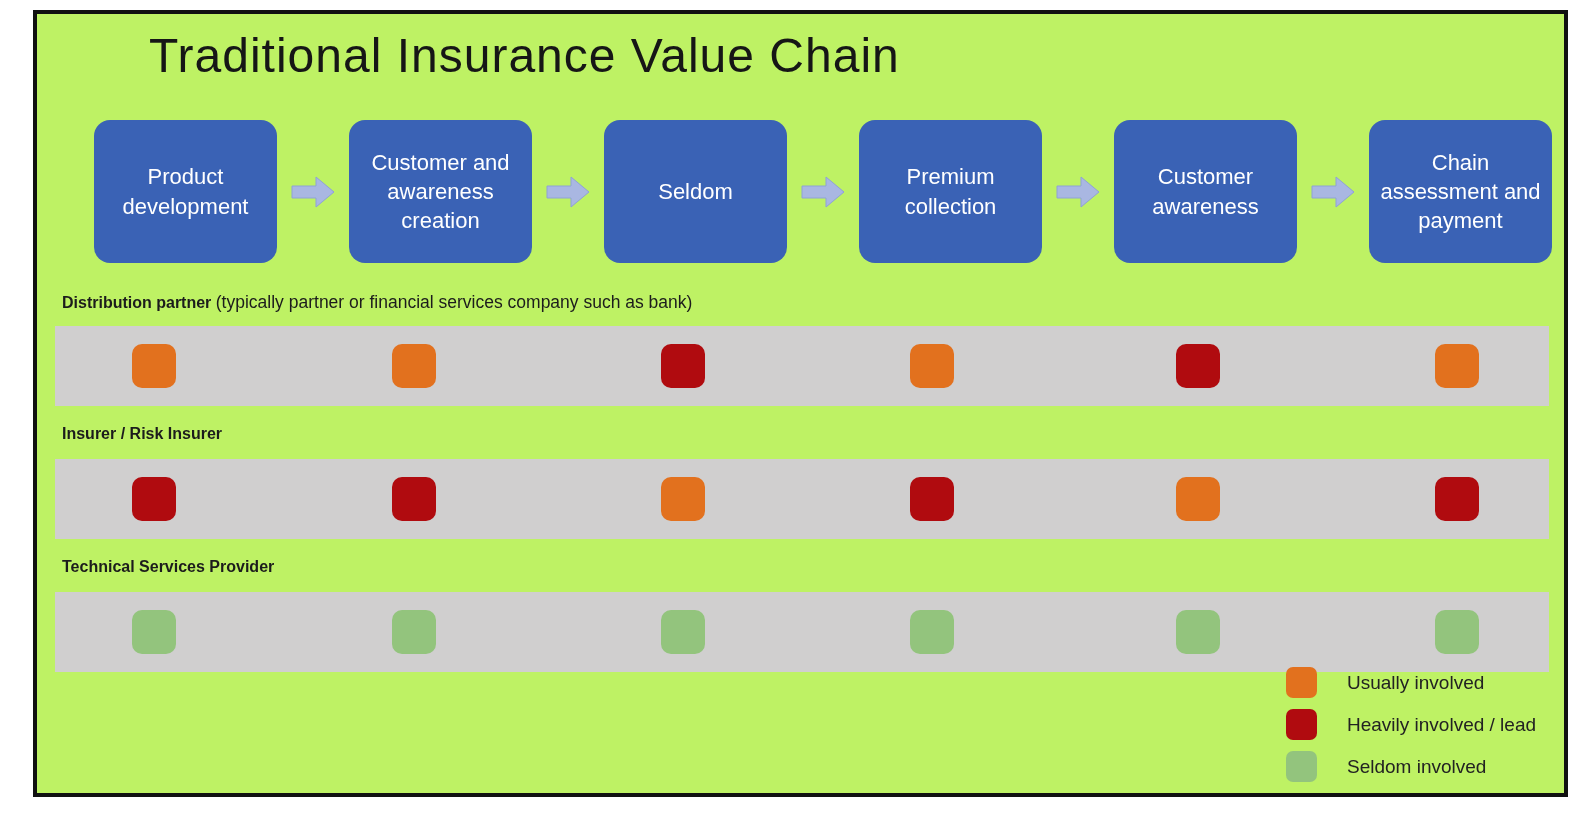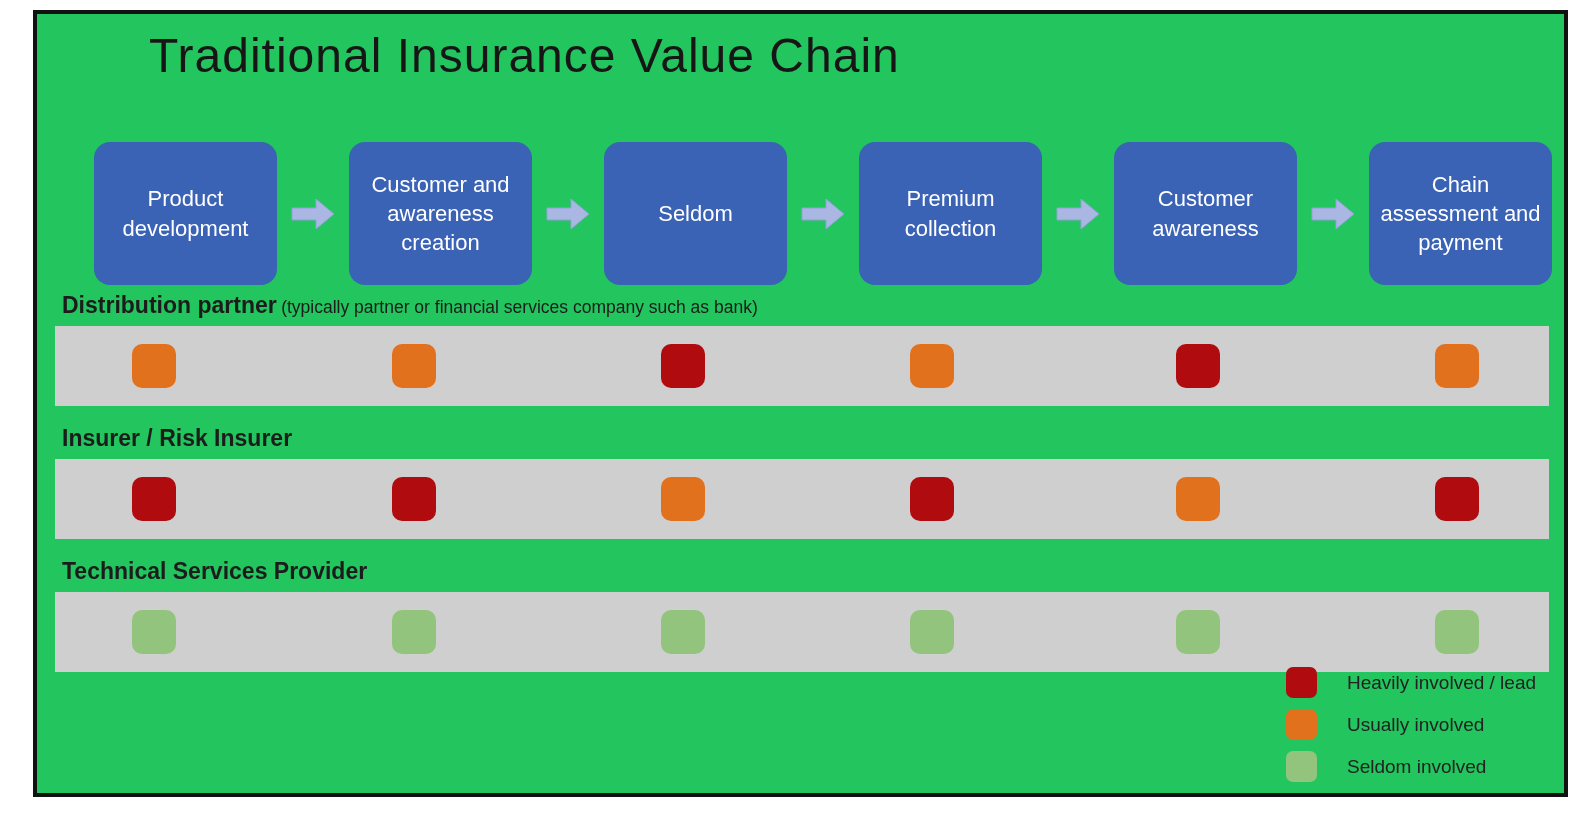--- a/index.html
+++ b/index.html
@@ -15,38 +15,38 @@
     background: #ffffff;
     overflow: hidden;
   }
   .frame {
     position: absolute;
     left: 33px;
     top: 10px;
     width: 1535px;
     height: 787px;
     border: 4px solid #111111;
-    background: #22c55e;
+    background: #bef264;
     box-sizing: border-box;
   }
   .title {
     position: absolute;
     left: 112px;
     top: 14px;
     margin: 0;
     font-size: 48px;
     font-weight: 300;
     letter-spacing: 1px;
     color: #161616;
     white-space: nowrap;
   }
   .chain {
     position: absolute;
     left: 37px;
-    top: 128px;
+    top: 106px;
     height: 143px;
     display: flex;
     align-items: center;
     padding-left: 20px;
   }
   .stage {
     width: 183px;
     height: 143px;
     background: var(--stage-bg, #3A62B5);
     border-radius: 16px;
@@ -72,21 +72,21 @@
     width: 100%;
   }
   .section-label {
     position: absolute;
     left: 25px;
     top: 0;
     white-space: nowrap;
     color: #1c1c1c;
   }
   .section-label .bold {
-    font-size: 23px;
+    font-size: 16px;
     font-weight: bold;
   }
   .section-label .note {
     font-size: 17.5px;
     font-weight: normal;
   }
   .band {
     position: absolute;
     left: 18px;
     top: 34px;
@@ -207,26 +207,26 @@
             <span class="sq" style="left: 337px; background: rgb(147, 196, 125);"></span>
             <span class="sq" style="left: 606px; background: rgb(147, 196, 125);"></span>
             <span class="sq" style="left: 855px; background: rgb(147, 196, 125);"></span>
             <span class="sq" style="left: 1121px; background: rgb(147, 196, 125);"></span>
             <span class="sq" style="left: 1380px; background: rgb(147, 196, 125);"></span>
           </div>
         </div>
       </div>
     <div class="legend" id="legend">
         <div class="legend-row">
+          <span class="legend-swatch" style="background: rgb(226, 113, 30);"></span>
+          <span class="legend-label">Usually involved</span>
+        </div>
+        <div class="legend-row">
           <span class="legend-swatch" style="background: rgb(176, 11, 15);"></span>
           <span class="legend-label">Heavily involved / lead</span>
-        </div>
-        <div class="legend-row">
-          <span class="legend-swatch" style="background: rgb(226, 113, 30);"></span>
-          <span class="legend-label">Usually involved</span>
         </div>
         <div class="legend-row">
           <span class="legend-swatch" style="background: rgb(147, 196, 125);"></span>
           <span class="legend-label">Seldom involved</span>
         </div>
       </div>
   </div>
 </div>
 
 </body></html>

